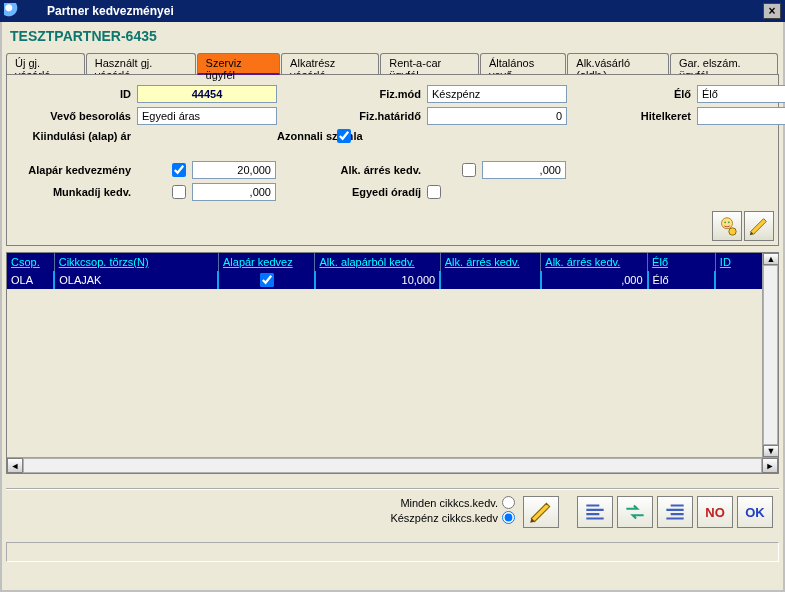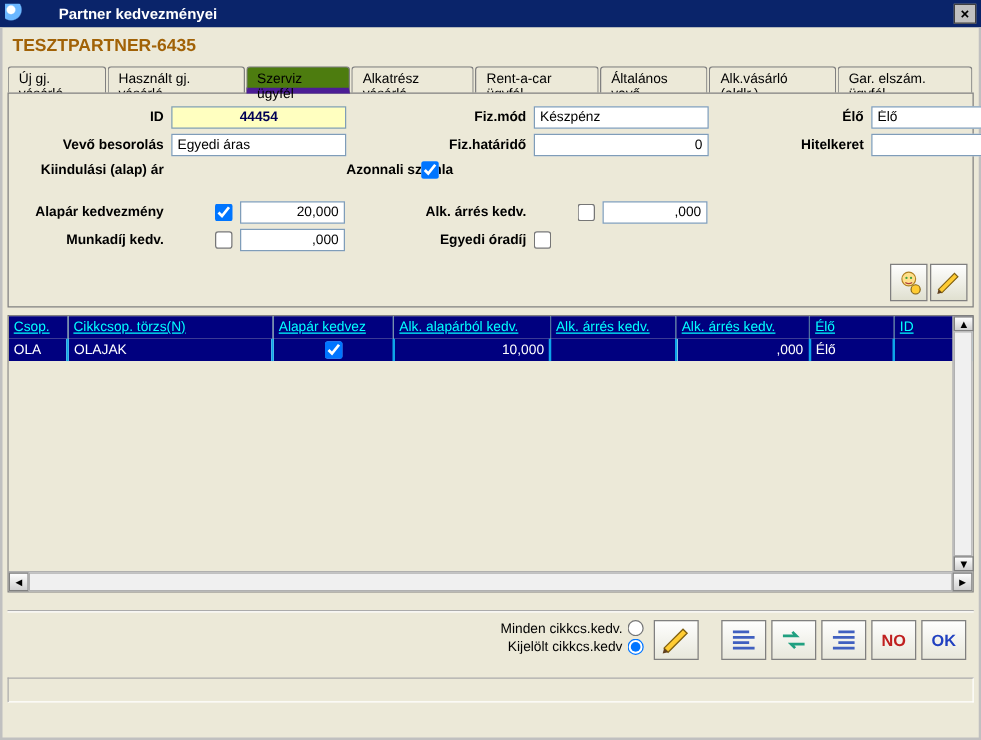--- a/index.html
+++ b/index.html
@@ -49,21 +49,21 @@
     height: 570px;
     background: #ece9d8;
     display: flex;
     flex-direction: column;
   }
 
   .partner-title {
     font-size: 14px;
     font-weight: bold;
     padding: 6px 8px 8px 8px;
-    color: #a16207;
+    color: #0f766e;
   }
 
   
   .tabs {
     display: flex;
     padding: 0 4px;
     height: 22px;
   }
   .tab {
     border: 1px solid #808080;
@@ -71,22 +71,22 @@
     background: #ece9d8;
     padding: 3px 8px 0 8px;
     margin-right: 1px;
     border-radius: 3px 3px 0 0;
     font-size: 11px;
     cursor: pointer;
     position: relative;
     top: 1px;
   }
   .tab.active {
-    background: #4d7c0f;
-    border-bottom: 5px solid #4c1d95;
+    background: #f97316;
+    border-bottom: 2px solid #4c1d95;
     position: relative;
     z-index: 2;
   }
 
   
   .tab-body {
     margin: 0 4px;
     border: 1px solid #808080;
     background: #ece9d8;
     padding: 10px 10px 6px 10px;
@@ -395,21 +395,21 @@
   </div>
 
   <div class="footer">
     <div class="footer-left">
       <div class="radio-group">
         <label>
           <span>Minden cikkcs.kedv.</span>
           <input type="radio" name="scope" style="">
         </label>
         <label>
-          <span>Kijelölt cikkcs.kedv</span>
+          <span>Készpénz cikkcs.kedv</span>
           <input type="radio" name="scope" checked="" style="">
         </label>
       </div>
       <div class="big-btn">
         <svg viewBox="0 0 24 24">
             <path d="M3 18 L6 21 L20 7 L17 4 Z" fill="#ffcc33" stroke="#806010"></path>
             <path d="M3 18 L2 22 L6 21 Z" fill="#604020"></path>
           </svg>
       </div>
     </div>

